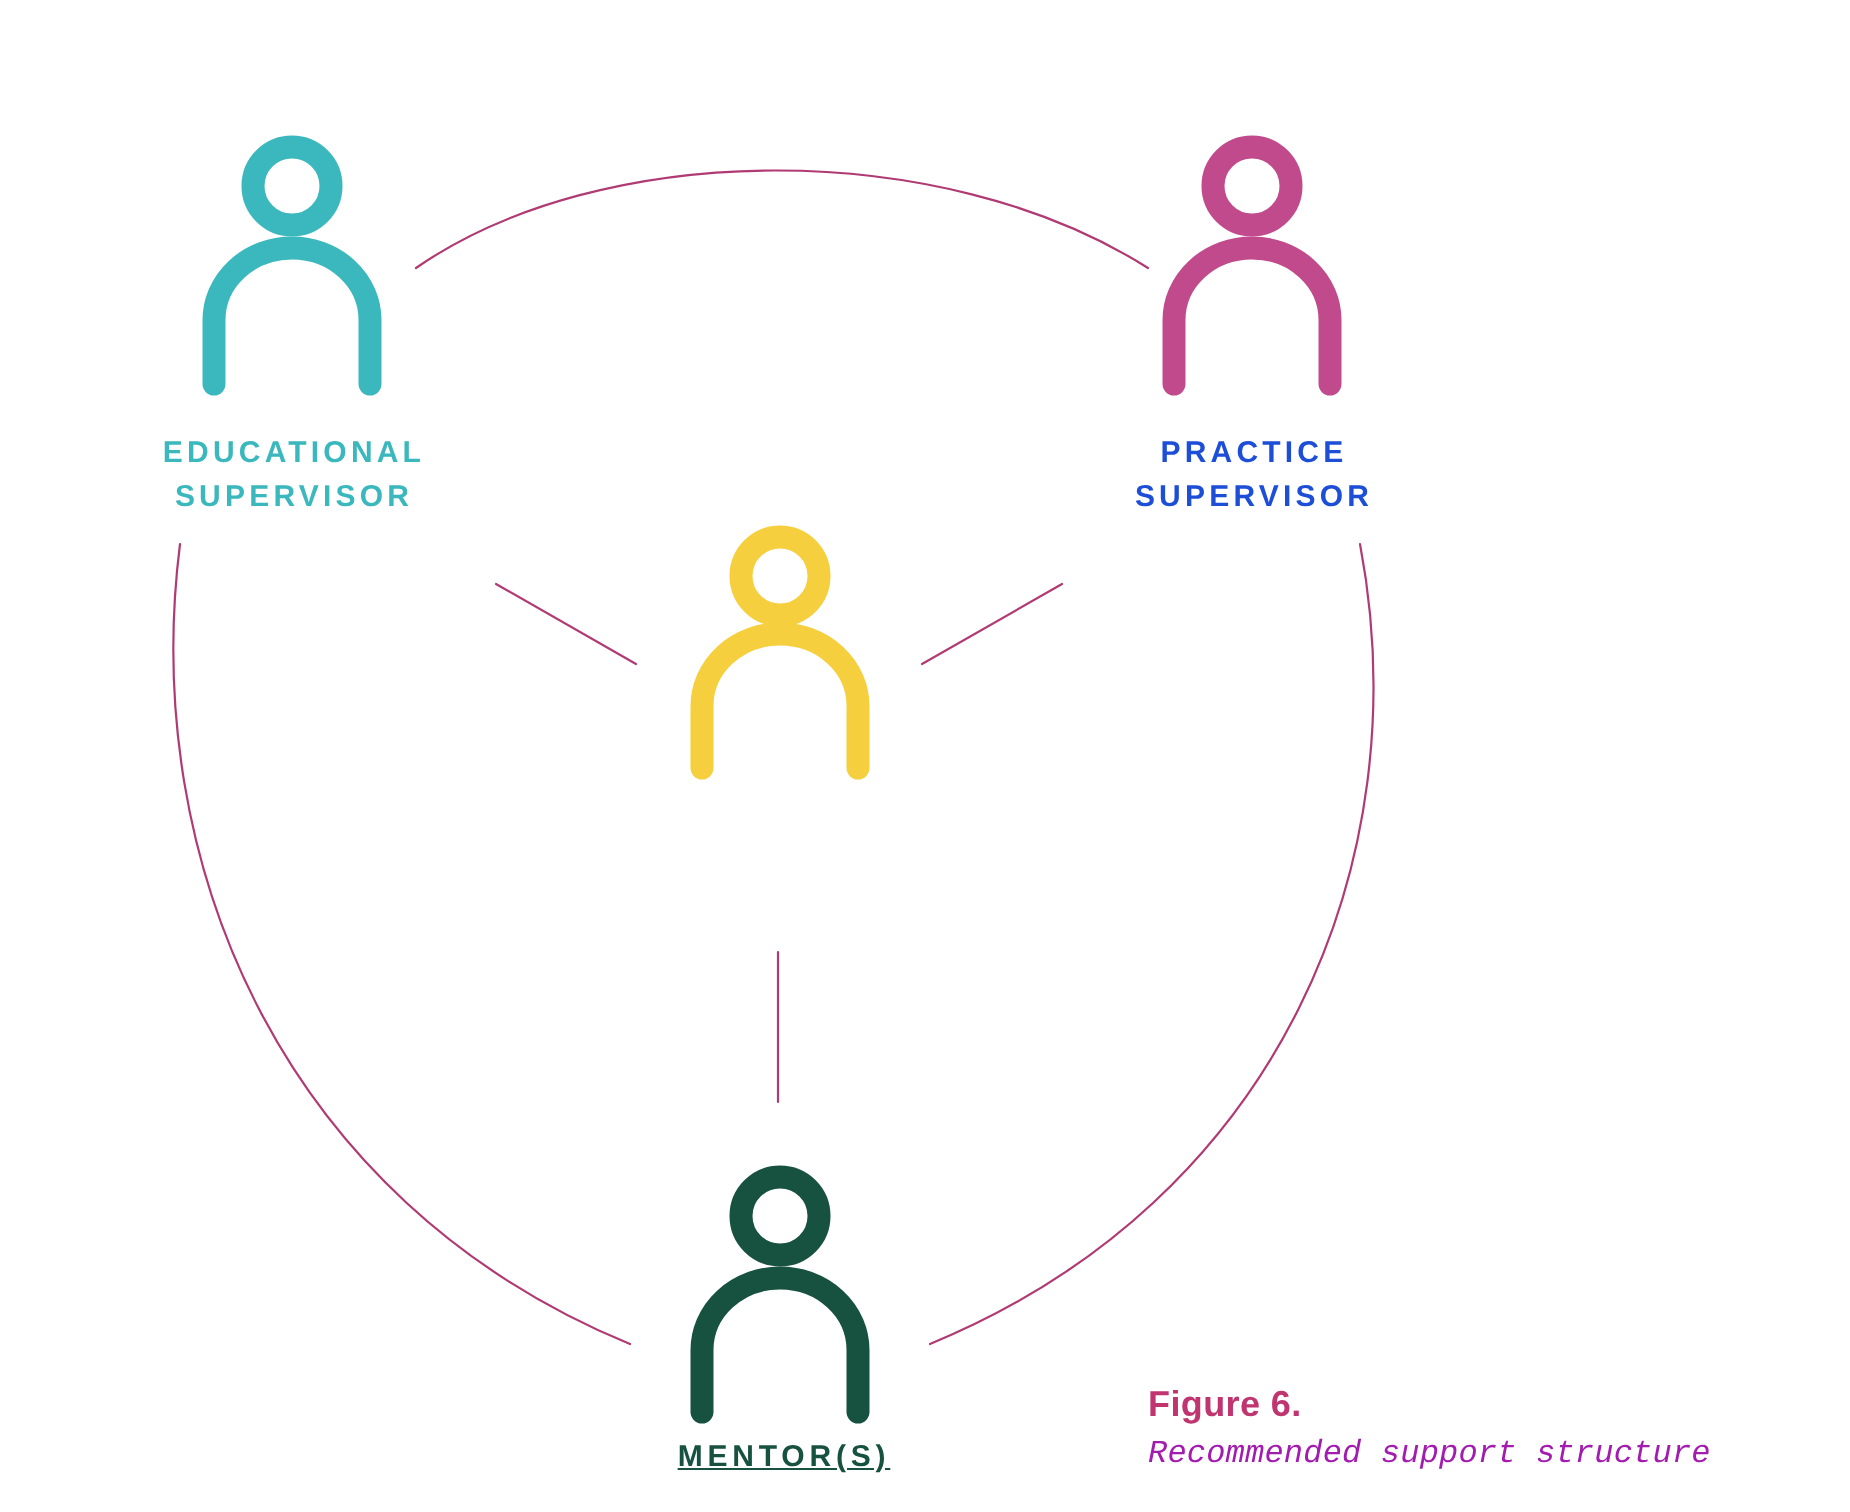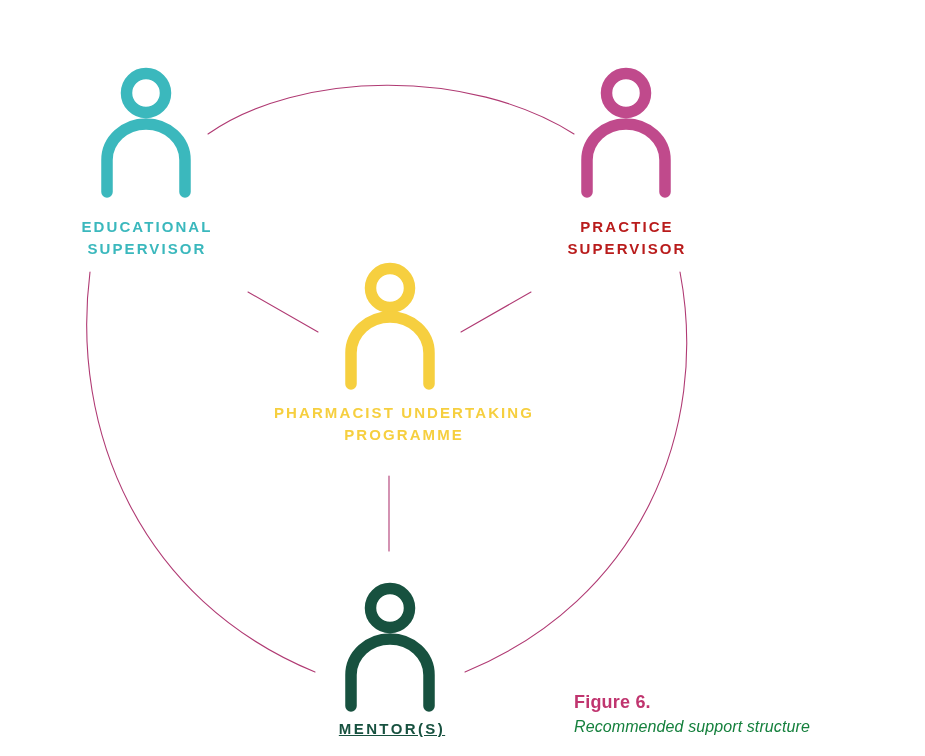--- a/index.html
+++ b/index.html
@@ -121,26 +121,24 @@
 
     <g fill="none" stroke="#17513f" stroke-width="11.5" stroke-linecap="round">
       <circle cx="390" cy="608" r="19.5"></circle>
       <path d="M 351,706 L 351,675 A 39,36 0 0 1 429,675 L 429,706"></path>
     </g>
   </svg>
 
   <div class="node-label" id="label-educational-supervisor" style="color: rgb(59, 184, 189);">EDUCATIONAL
 SUPERVISOR</div>
 
-  <div class="node-label" id="label-practice-supervisor" style="color: #b91c1c;">PRACTICE
+  <div class="node-label" id="label-practice-supervisor" style="color: #1d4ed8;">PRACTICE
 SUPERVISOR</div>
 
-  <div class="node-label" id="label-pharmacist-undertaking-programme" style="color: rgb(246, 207, 63);">PHARMACIST UNDERTAKING
-PROGRAMME</div>
 
   <div class="node-label" id="label-mentors" style="color: rgb(23, 81, 63); text-decoration: underline;">MENTOR(S)</div>
 
   <div id="figure-caption">
     <div id="figure-caption-number" style="color: rgb(192, 53, 111);">Figure 6.</div>
-    <div id="figure-caption-text" style="color: #15803d;">Recommended support structure</div>
+    <div id="figure-caption-text" style="color: #a21caf; font-family: Liberation Mono, monospace;">Recommended support structure</div>
   </div>
 
 </div>
 
 </body></html>

